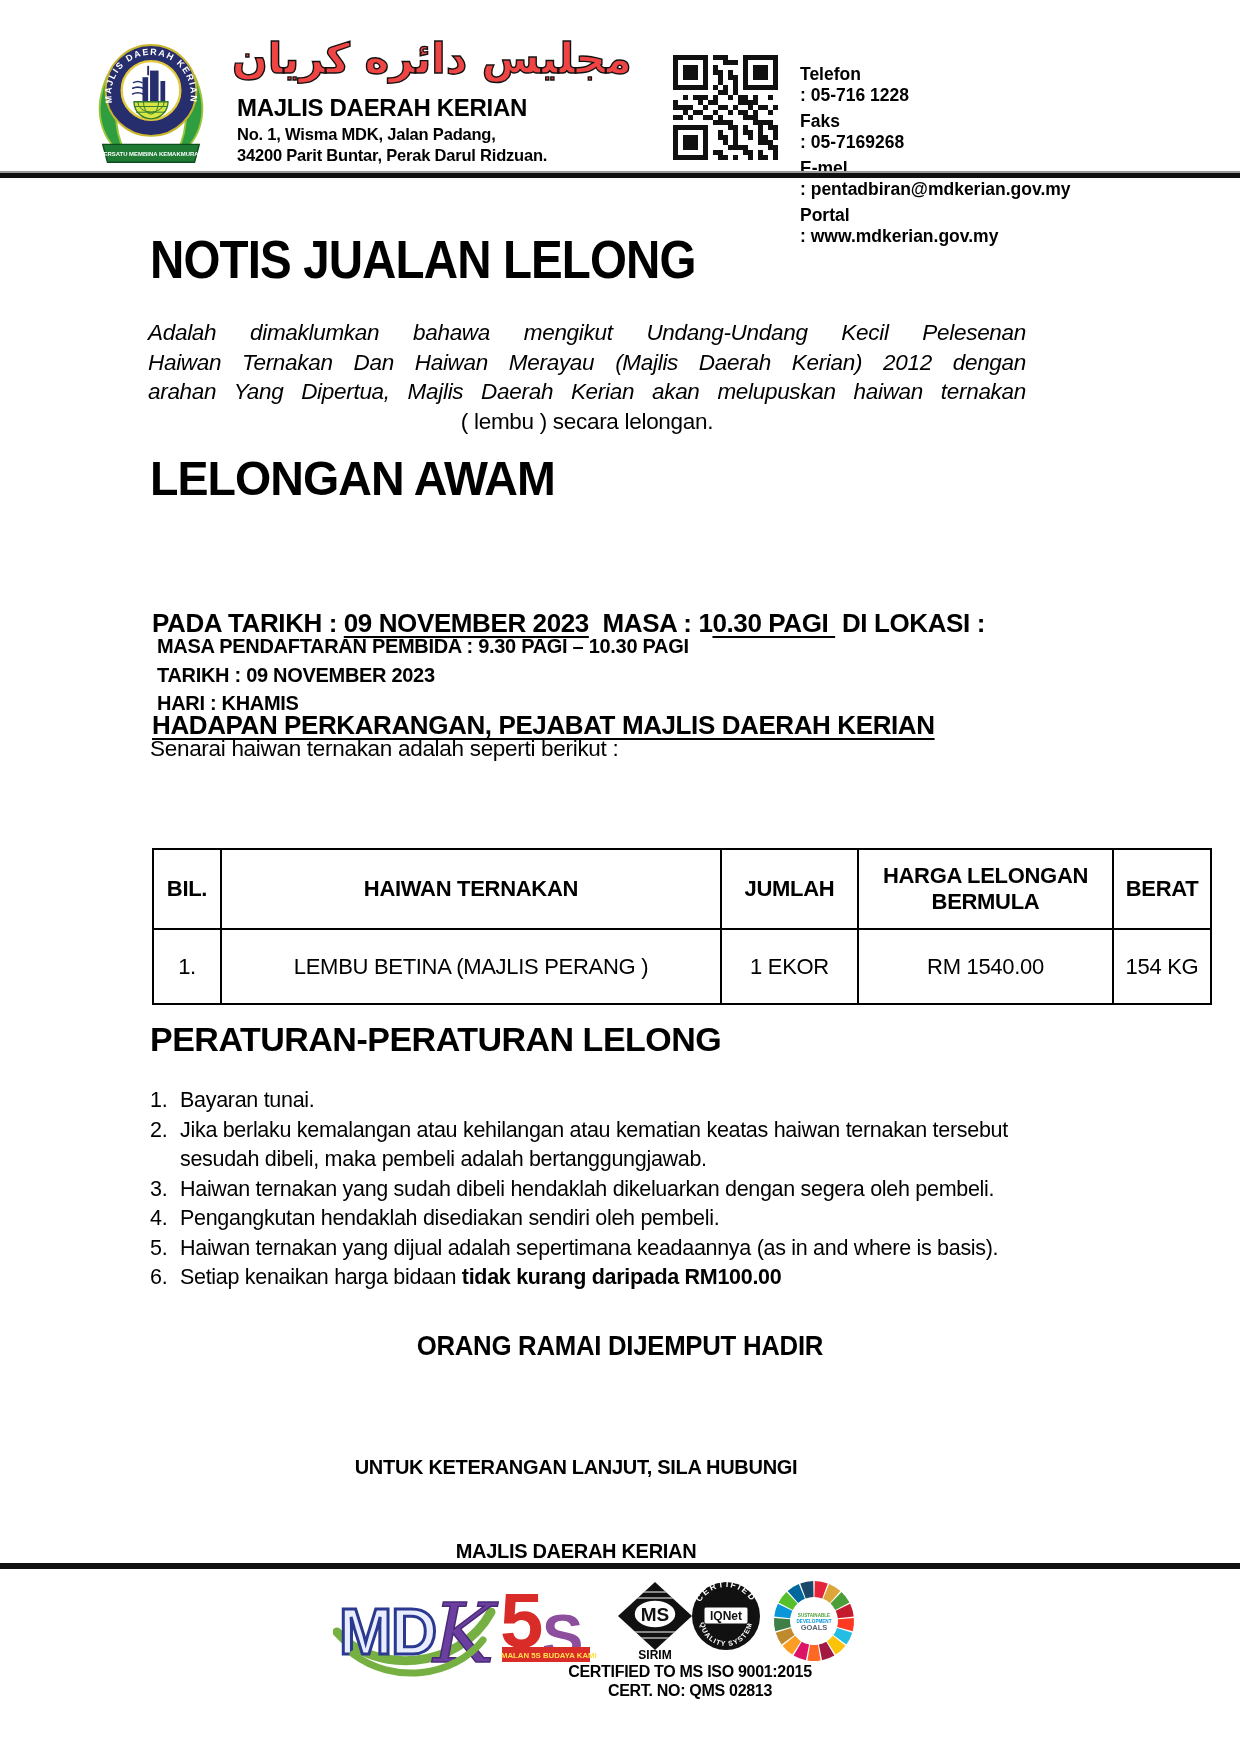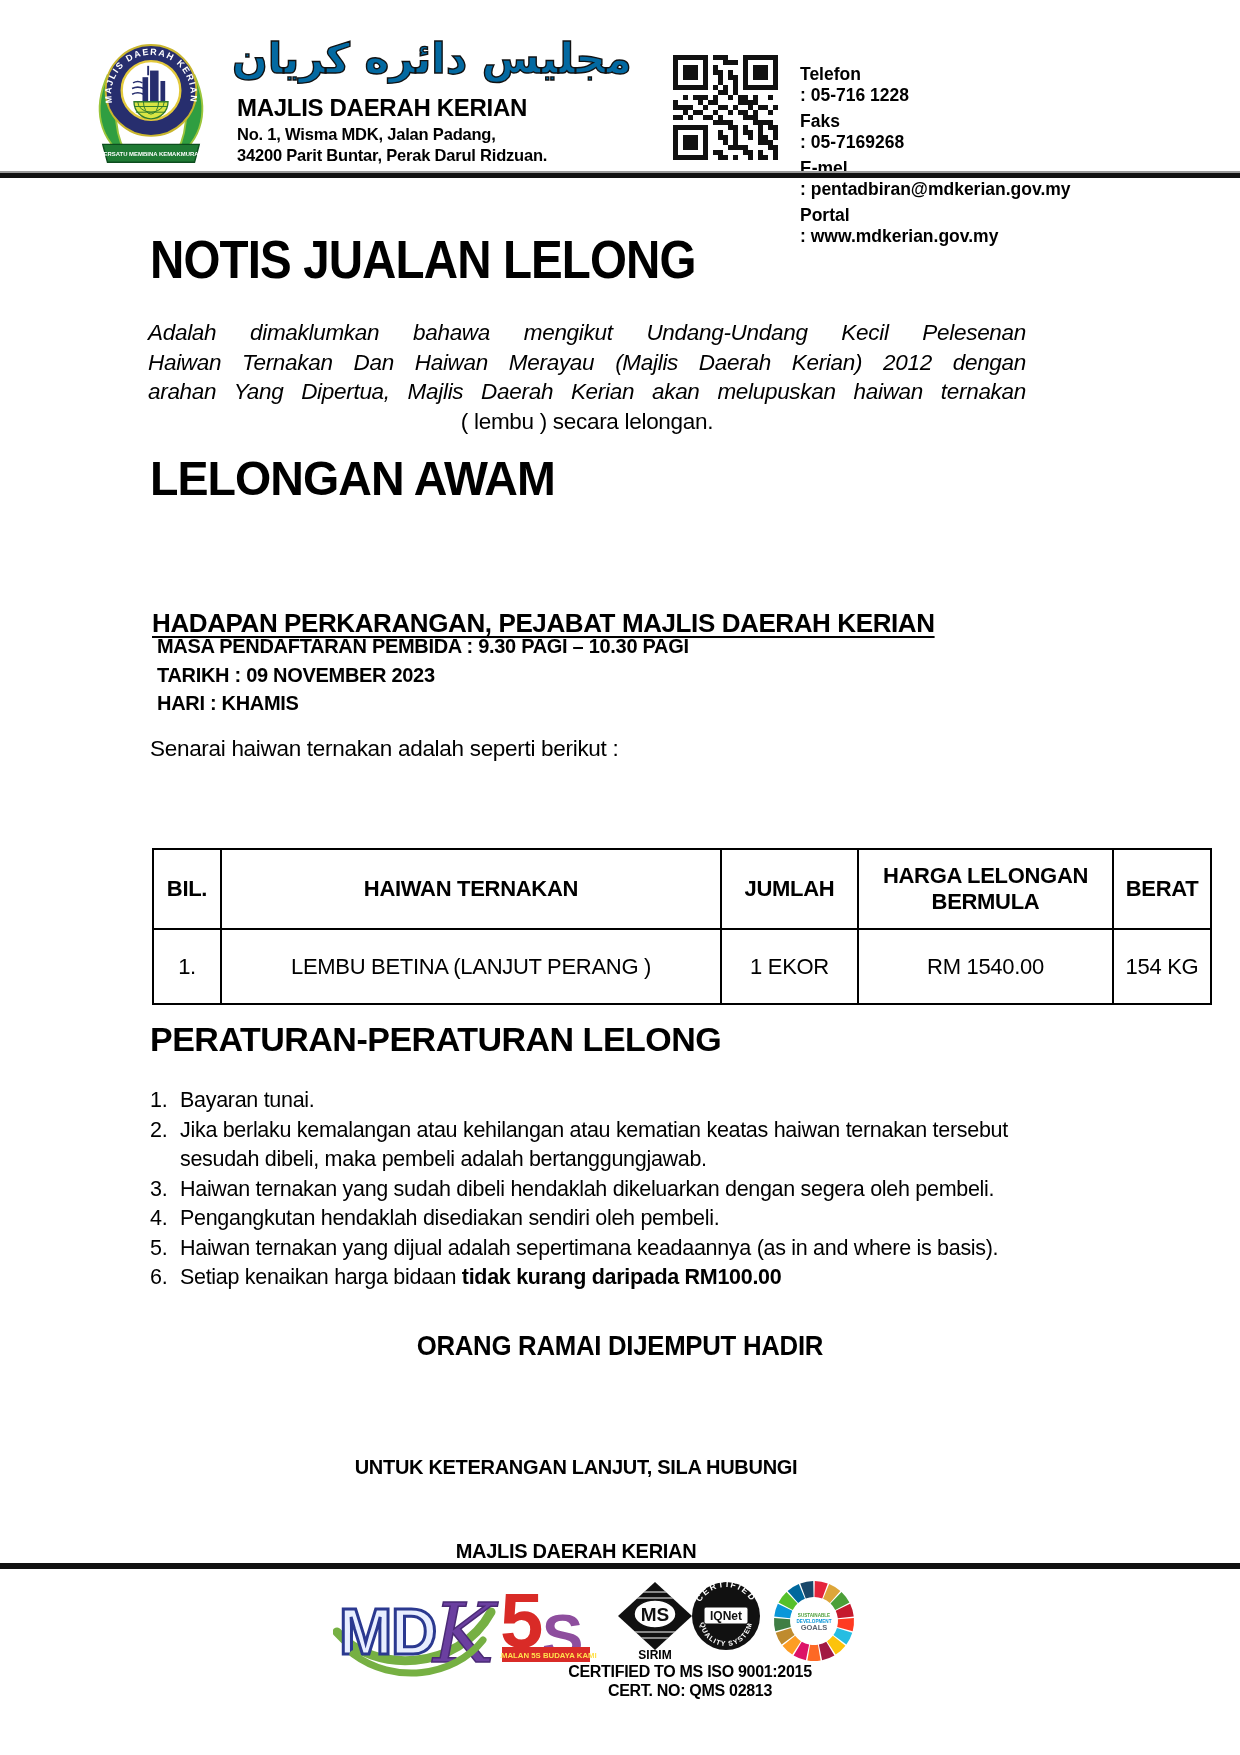--- a/index.html
+++ b/index.html
@@ -2,21 +2,21 @@
 <html><head>
 <meta charset="utf-8">
 <style>
   html,body{margin:0;padding:0;background:#e8e8e8;}
   .page{position:relative;width:1240px;height:1755px;background:#ffffff;margin:0 auto;
         font-family:"Liberation Sans",sans-serif;color:#000;overflow:hidden;}
   .abs{position:absolute;}
 
   
   .jawi{left:232px;top:34px;font-family:"DejaVu Sans",sans-serif;font-size:42px;font-weight:bold;
-        color:#0369a1;-webkit-text-stroke:1.4px #111;letter-spacing:1px;}
+        color:#ef4444;-webkit-text-stroke:1.4px #111;letter-spacing:1px;}
   .orgname{left:237px;top:94px;font-size:24px;font-weight:bold;letter-spacing:-0.3px;}
   .orgaddr{left:237px;top:124px;font-size:16.5px;font-weight:bold;line-height:21px;letter-spacing:-0.2px;}
   .contacts{left:800px;top:64px;font-size:17.5px;font-weight:bold;}
   .crow{display:flex;margin-bottom:5px;flex-direction:column;}
   .clabel{width:76px;}
   .rule-top{left:0;top:171px;width:1240px;height:5px;background:#111;border-top:2px solid #9a9a9a;}
   .rule-bottom{left:0;top:1563px;width:1240px;height:6px;background:#111;}
 
   
   .squeeze{display:inline-block;transform:scaleX(0.88);transform-origin:0 50%;white-space:nowrap;}
@@ -260,20 +260,21 @@
     <div class="jline">Haiwan Ternakan Dan Haiwan Merayau (Majlis Daerah Kerian) 2012 dengan</div>
     <div class="jline">arahan Yang Dipertua, Majlis Daerah Kerian akan melupuskan haiwan ternakan</div>
     <div class="lastline">( lembu ) secara lelongan.</div>
   </div>
 
   <div class="abs subtitle">
     <span class="squeeze" style="transform:scaleX(0.95);">LELONGAN AWAM</span>
   </div>
 
   <div class="abs event">
+    <div><span>PADA TARIKH : </span><span class="u">09 NOVEMBER 2023</span><span>  MASA : 1</span><span class="u">0.30 PAGI </span><span> DI LOKASI :</span></div>
     <div class="u">HADAPAN PERKARANGAN, PEJABAT MAJLIS DAERAH KERIAN</div>
   </div>
 
   <div class="abs registration">
     <div>MASA PENDAFTARAN PEMBIDA : 9.30 PAGI – 10.30 PAGI</div>
     <div>TARIKH : 09 NOVEMBER 2023</div>
     <div>HARI : KHAMIS</div>
   </div>
 
   <div class="abs list-intro">Senarai haiwan ternakan adalah seperti berikut :</div>
@@ -289,21 +290,21 @@
     <tbody>
         <tr>
       <th>BIL.</th>
       <th>HAIWAN TERNAKAN</th>
       <th>JUMLAH</th>
       <th>HARGA LELONGAN BERMULA</th>
       <th>BERAT</th>
     </tr>
     <tr>
       <td>1.</td>
-      <td class="left">LEMBU BETINA (LANJUT PERANG )</td>
+      <td class="left">LEMBU BETINA (MAJLIS PERANG )</td>
       <td>1 EKOR</td>
       <td>RM 1540.00</td>
       <td>154 KG</td>
     </tr>
   </tbody>
     </table>
 
   <div class="abs rules-heading">PERATURAN-PERATURAN LELONG</div>
 
   <div class="abs rules">

